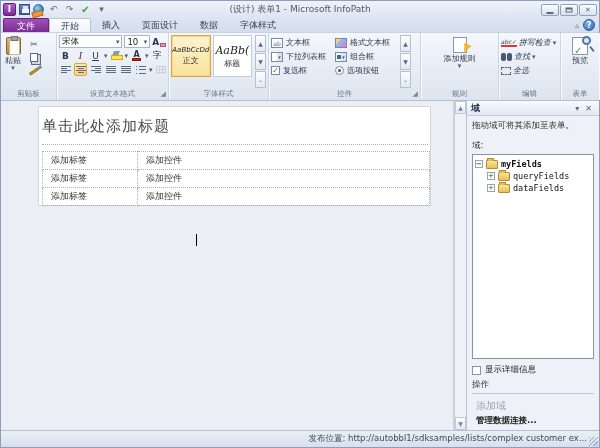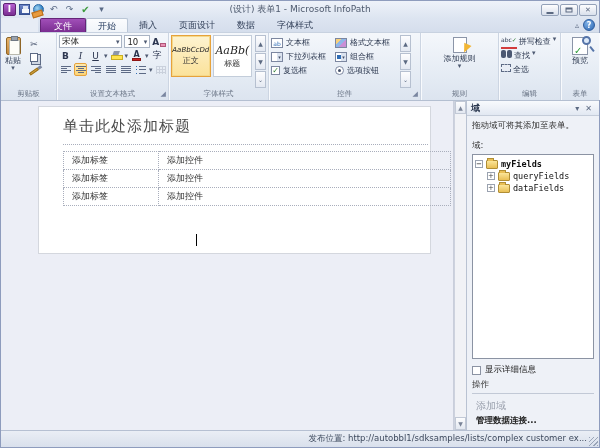--- a/index.html
+++ b/index.html
@@ -18,21 +18,21 @@
   .globe:after { content:""; position:absolute; left:-2px; top:6px; width:9px; height:4px; background:#e89a3c; border:1px solid #b86f1e; transform:rotate(-18deg); }
   .designcheck { color:#3e9b3e; font-size:10px; line-height:13px; }
   .win-title { position:absolute; left:0; right:0; text-align:center; font-size:9px; color:#4e5a6e; pointer-events:none; }
   .winbtns { margin-left:auto; display:flex; gap:1px; }
   .winbtn { width:18px; height:12px; border:1px solid #93a1b8; border-radius:2px; background:linear-gradient(#fdfdfe,#d9e0ec); position:relative; }
   .winbtn i { position:absolute; left:50%; top:50%; transform:translate(-50%,-50%); font-style:normal; color:#5c6a82; font-size:7px; line-height:7px; }
   .winbtn.min i { top:auto; bottom:1px; transform:translateX(-50%); width:7px; height:2px; background:#5c6a82; }
   .winbtn.max i { width:7px; height:5px; border:1px solid #5c6a82; border-top-width:2px; }
 
   
-  .tabstrip { height:14px; display:flex; align-items:flex-start; padding-left:2px; background:linear-gradient(#dde5f1,#d5deec); position:relative;margin-left:37px; }
+  .tabstrip { height:14px; display:flex; align-items:flex-start; padding-left:2px; background:linear-gradient(#dde5f1,#d5deec); position:relative; }
   .tab { font-size:9px; color:#33415a; padding:2px 11px 1px; height:14px; line-height:11px; }
   .tab.file { background:linear-gradient(#a14fb8,#7a2d91); color:#fff; border:1px solid #652578; border-bottom:none; border-radius:2px 2px 0 0; padding:2px 13px 1px; }
   .tab.active { background:linear-gradient(#fbfcfe,#f0f4f9); border:1px solid #bac6d6; border-bottom:none; border-radius:2px 2px 0 0; color:#243a5e; }
   .strip-right { position:absolute; right:4px; bottom:1px; display:flex; gap:4px; align-items:center; }
   .collapse { font-size:8px; color:#5c6a82; }
   .help { width:12px; height:12px; border-radius:50%; background:radial-gradient(circle at 35% 30%,#7fb2e8,#2e67b2); color:#fff; font-size:8px; font-weight:bold; text-align:center; line-height:12px; border:1px solid #2a5b9d; }
 
   
   .ribbon { height:69px; background:linear-gradient(#f4f7fb,#e3eaf3 70%,#dce4ef); border-top:1px solid #c8d2e0; border-bottom:1px solid #b4bfd1; display:flex; }
   .rgroup { display:flex; flex-direction:column; border-right:1px solid #ccd5e2; box-shadow:1px 0 0 #f8fafd; position:relative; }
@@ -97,38 +97,38 @@
 
   
   .ruledoc { width:14px; height:16px; background:#fff; border:1px solid #8b95a8; position:relative; }
   .ruledoc:after { content:""; position:absolute; right:-4px; bottom:-1px; width:0; height:0; border-left:4px solid transparent; border-right:4px solid transparent; border-top:9px solid #f2b635; transform:rotate(25deg); }
   .drawers { width:16px; height:14px; position:relative; }
   .drawers:before, .drawers:after { content:""; position:absolute; left:0; width:14px; height:6px; background:linear-gradient(#f2e3b8,#d9bd7d); border:1px solid #9c824a; }
   .drawers:before { top:1px; } .drawers:after { top:8px; }
 
   
   .edcol { display:flex; flex-direction:column; gap:1px; padding-top:1px; }
-  .editem { height:13px; display:flex; gap:2px; font-size:8px; color:#2f3b52; white-space:nowrap; }
+  .editem { height:13px; display:flex; align-items:center; gap:2px; font-size:8px; color:#2f3b52; white-space:nowrap;font-style:italic; }
   .spell { font-size:6px; color:#2f3b52; border-bottom:2px solid #d23c3c; line-height:7px; }
   .spell b { color:#2e7d32; }
   .binoc { width:11px; height:8px; position:relative; }
   .binoc:before, .binoc:after { content:""; position:absolute; top:0; width:5px; height:8px; background:#4b5872; border-radius:2px; }
   .binoc:before { left:0; } .binoc:after { right:0; }
   .selall { width:10px; height:8px; border:1px dashed #5d6a85; background:#e8edf5; }
 
   
   .magdoc { width:16px; height:18px; background:#fff; border:1px solid #8b95a8; position:relative; }
   .magdoc .lens { position:absolute; right:-4px; top:-2px; width:9px; height:9px; border:2px solid #5574a8; border-radius:50%; background:#dce9f8; }
   .magdoc .handle { position:absolute; right:-6px; top:8px; width:2px; height:6px; background:#5574a8; transform:rotate(-40deg); }
   .magdoc .chk { position:absolute; left:1px; bottom:-2px; color:#2e9e3a; font-size:10px; font-weight:bold; line-height:10px; }
 
   
   .workspace { flex:1; display:flex; min-height:0; }
   .canvas { flex:1; background:#ecEEf6; background:#eceef6; position:relative; border-right:1px solid #c9cedb; }
-  .page { position:absolute; left:37px; top:5px; width:393px; height:148px; background:#fff; border:1px solid #d4d7de; padding:6px 0 0 24px; }
+  .page { position:absolute; left:37px; top:5px; width:393px; height:100px; background:#fff; border:1px solid #d4d7de; padding:6px 0 0 3px; }
   .page-title { font-size:15px; color:#4a4a4a; letter-spacing:1px; padding:4px 0 8px 0; }
   .titlesep { border-bottom:1px dotted #a9aebc; margin-right:2px; }
   .ftable { width:388px; border-collapse:collapse; margin-top:6px; table-layout:fixed; }
   .ftable td { border:1px dotted #a9aebc; height:18px; font-size:9px; color:#333; padding:0 4px 0 8px; }
   .ftable td.lab { width:95px; }
   .caretline { position:absolute; left:195px; top:133px; width:1px; height:12px; background:#000; }
 
   
   .vscroll { width:12px; background:#f1f2f6; border-left:1px solid #cdd2de; display:flex; flex-direction:column; justify-content:space-between; }
   .varrow { height:13px; border:1px solid #c2c9d6; background:linear-gradient(#fdfdfe,#e3e8f1); font-size:6px; color:#7a8498; text-align:center; line-height:11px; }

